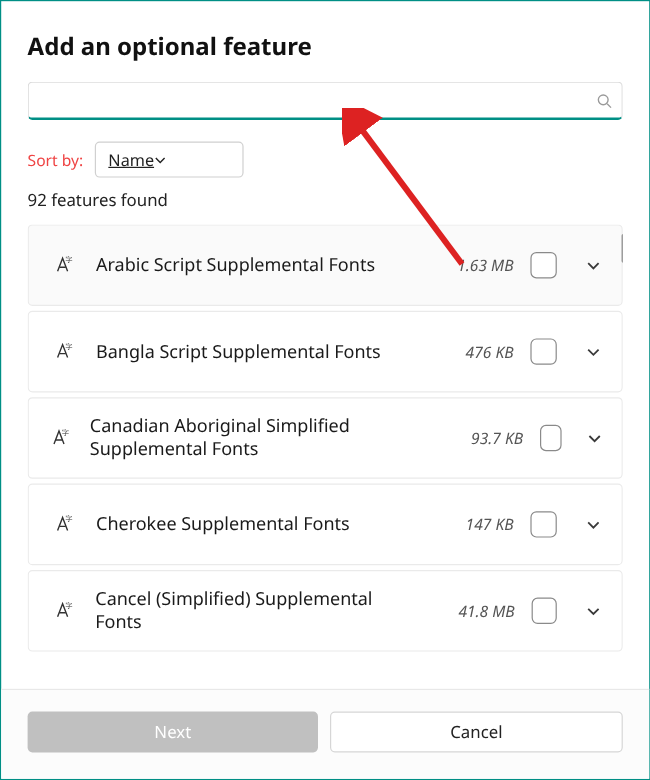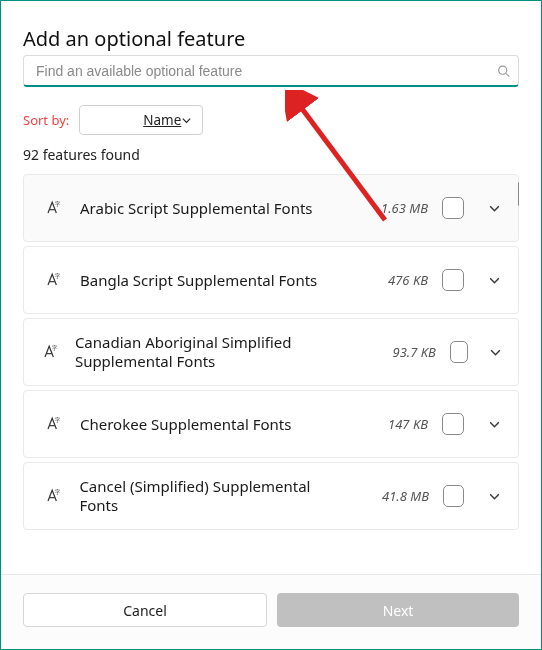--- a/index.html
+++ b/index.html
@@ -21,22 +21,22 @@
   }
   .content {
     padding: 16px 22px 0 22px;
     flex: 1 1 auto;
     display: flex;
     flex-direction: column;
     min-height: 0;
   }
   .title {
     font-size: 20px;
-    font-weight: 400;
-    margin: 8px 0 3px 0;
+    font-weight: 700;
+    margin: 8px 0 16px 0;
     color: #111;
   }
   .searchbox {
     position: relative;
     width: 100%;
     height: 32px;
     border: 1px solid #dcdcdc;
     border-radius: 4px;
     border-bottom: 2px solid #008f85;
     display: flex;
@@ -70,21 +70,21 @@
     color: #ef4444;
   }
   .sort-select {
     height: 30px;
     width: 124px;
     border: 1px solid #d0d0d0;
     border-radius: 4px;
     background: #fff;
     display: flex;
     align-items: center;
-    justify-content: flex-end;
+    justify-content: flex-start;
     padding: 0 10px;
     font-size: 13.5px;
     color: #222;
     text-decoration: underline;
   }
   .count {
     font-size: 14px;
     color: #222;
     margin-bottom: 10px;
   }
@@ -185,21 +185,20 @@
 </style>
 </head>
 <body>
 
 <div class="window">
   <div class="content">
 
     <div class="title">Add an optional feature</div>
 
     <div class="searchbox">
-      <input type="text" placeholder="Find an available optional feature" style="">
       <span class="search-icn">
         <svg width="13" height="13" viewBox="0 0 16 16" fill="none" stroke="currentColor" stroke-width="1.4">
           <circle cx="7" cy="7" r="5"></circle>
             <line x1="11" y1="11" x2="15" y2="15"></line>
         </svg>
       </span>
     </div>
 
     <div class="sortrow">
       <span class="sort-label">Sort by:</span>
@@ -308,25 +307,25 @@
               </svg>
           </div>
         </div>
 
       </div>
     </div>
 
   </div>
 
   <div class="footer">
+    <div class="btn btn-primary">
+      <span>Next</span>
+    </div>
     <div class="btn btn-secondary">
       <span>Cancel</span>
-    </div>
-    <div class="btn btn-primary">
-      <span>Next</span>
     </div>
   </div>
 </div>
 
 <svg class="arrow" style="left:285px; top:90px;" width="120" height="140">
   <defs>
     <marker id="ah" markerWidth="8" markerHeight="8" refX="2" refY="4" orient="auto">
       <path d="M0,0 L8,4 L0,8 Z" fill="#d22"></path>
     </marker>
   </defs>

